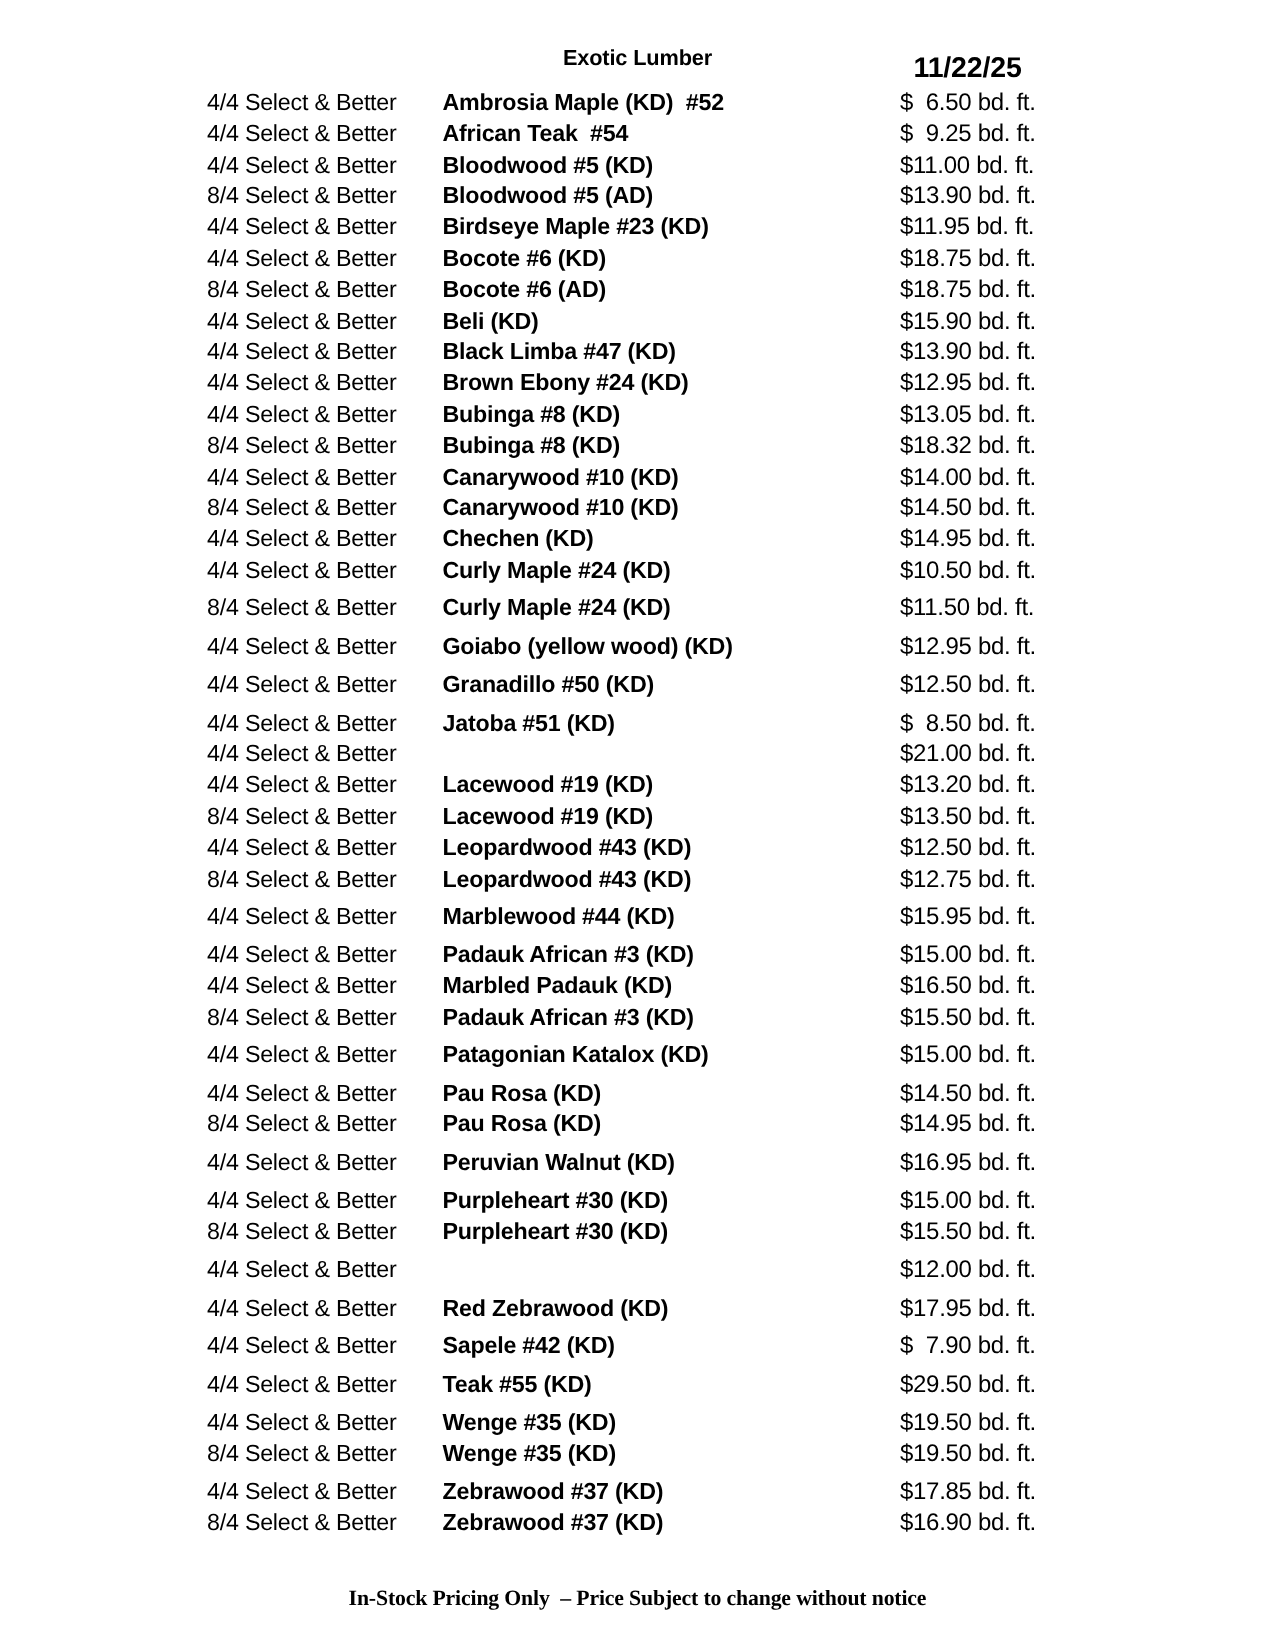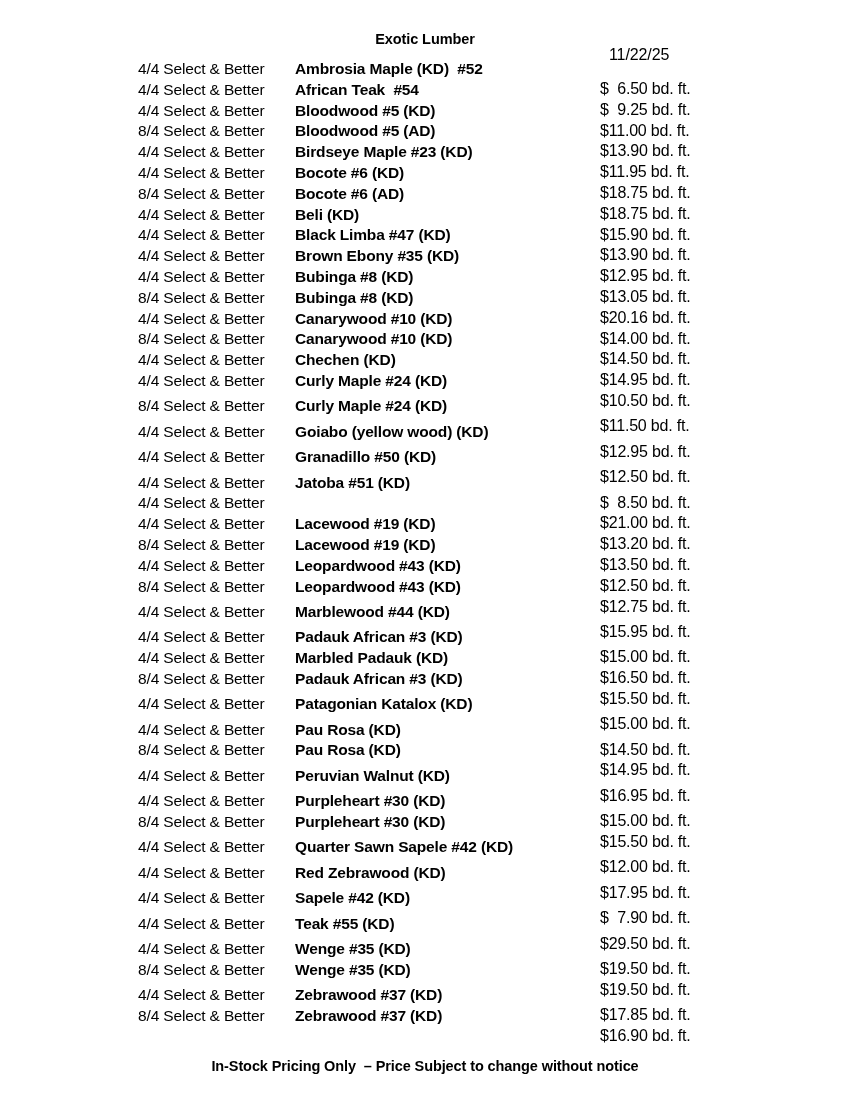--- a/index.html
+++ b/index.html
@@ -37,23 +37,23 @@
     top: 0;
     width: 850px;
     text-align: center;
     font-size: 14.5px;
     font-weight: bold;
     letter-spacing: -0.1px;
   }
   .doc-date {
     position: absolute;
     left: 609px;
-    top: 15px;
-    font-size: 16px;
-    font-weight: normal;
+    top: 4px;
+    font-size: 19px;
+    font-weight: bold;
     letter-spacing: -0.1px;
   }
 
   
   .price-list {
     position: absolute;
     top: 60px;
     left: 0;
     width: 850px;
   }
@@ -87,30 +87,30 @@
     text-align: center;
   }
   .cell-price {
     position: absolute;
     left: 600px;
     top: 0;
     font-size: 16px;
     font-weight: normal;
     white-space: pre;
     letter-spacing: -0.2px;
-    margin-top: 20px;
   }
 
   
   .doc-footer {
     position: absolute;
     left: 0;
     bottom: 24px;
     width: 850px;
     text-align: center;
+    font-family: Liberation Serif, serif;
   }
   .footer-line {
     font-size: 14.5px;
     font-weight: bold;
     line-height: 19px;
     white-space: pre;
     letter-spacing: -0.1px;
   }
 </style>
 </head>
@@ -164,32 +164,32 @@
         <div class="cell-species">Beli (KD)</div>
         <div class="cell-price">$15.90 bd. ft.</div>
       </div>
       <div class="price-row">
         <div class="cell-grade">4/4 Select &amp; Better</div>
         <div class="cell-species">Black Limba #47 (KD)</div>
         <div class="cell-price">$13.90 bd. ft.</div>
       </div>
       <div class="price-row">
         <div class="cell-grade">4/4 Select &amp; Better</div>
-        <div class="cell-species">Brown Ebony #35 (KD)</div>
+        <div class="cell-species">Brown Ebony #24 (KD)</div>
         <div class="cell-price">$12.95 bd. ft.</div>
       </div>
       <div class="price-row">
         <div class="cell-grade">4/4 Select &amp; Better</div>
         <div class="cell-species">Bubinga #8 (KD)</div>
         <div class="cell-price">$13.05 bd. ft.</div>
       </div>
       <div class="price-row">
         <div class="cell-grade">8/4 Select &amp; Better</div>
         <div class="cell-species">Bubinga #8 (KD)</div>
-        <div class="cell-price">$20.16 bd. ft.</div>
+        <div class="cell-price">$18.32 bd. ft.</div>
       </div>
       <div class="price-row">
         <div class="cell-grade">4/4 Select &amp; Better</div>
         <div class="cell-species">Canarywood #10 (KD)</div>
         <div class="cell-price">$14.00 bd. ft.</div>
       </div>
       <div class="price-row">
         <div class="cell-grade">8/4 Select &amp; Better</div>
         <div class="cell-species">Canarywood #10 (KD)</div>
         <div class="cell-price">$14.50 bd. ft.</div>
@@ -293,21 +293,20 @@
         <div class="cell-species">Purpleheart #30 (KD)</div>
         <div class="cell-price">$15.00 bd. ft.</div>
       </div>
       <div class="price-row">
         <div class="cell-grade">8/4 Select &amp; Better</div>
         <div class="cell-species">Purpleheart #30 (KD)</div>
         <div class="cell-price">$15.50 bd. ft.</div>
       </div>
       <div class="price-row gap">
         <div class="cell-grade">4/4 Select &amp; Better</div>
-        <div class="cell-species">Quarter Sawn Sapele #42 (KD)</div>
         <div class="cell-price">$12.00 bd. ft.</div>
       </div>
       <div class="price-row gap">
         <div class="cell-grade">4/4 Select &amp; Better</div>
         <div class="cell-species">Red Zebrawood (KD)</div>
         <div class="cell-price">$17.95 bd. ft.</div>
       </div>
       <div class="price-row gap">
         <div class="cell-grade">4/4 Select &amp; Better</div>
         <div class="cell-species">Sapele #42 (KD)</div>

